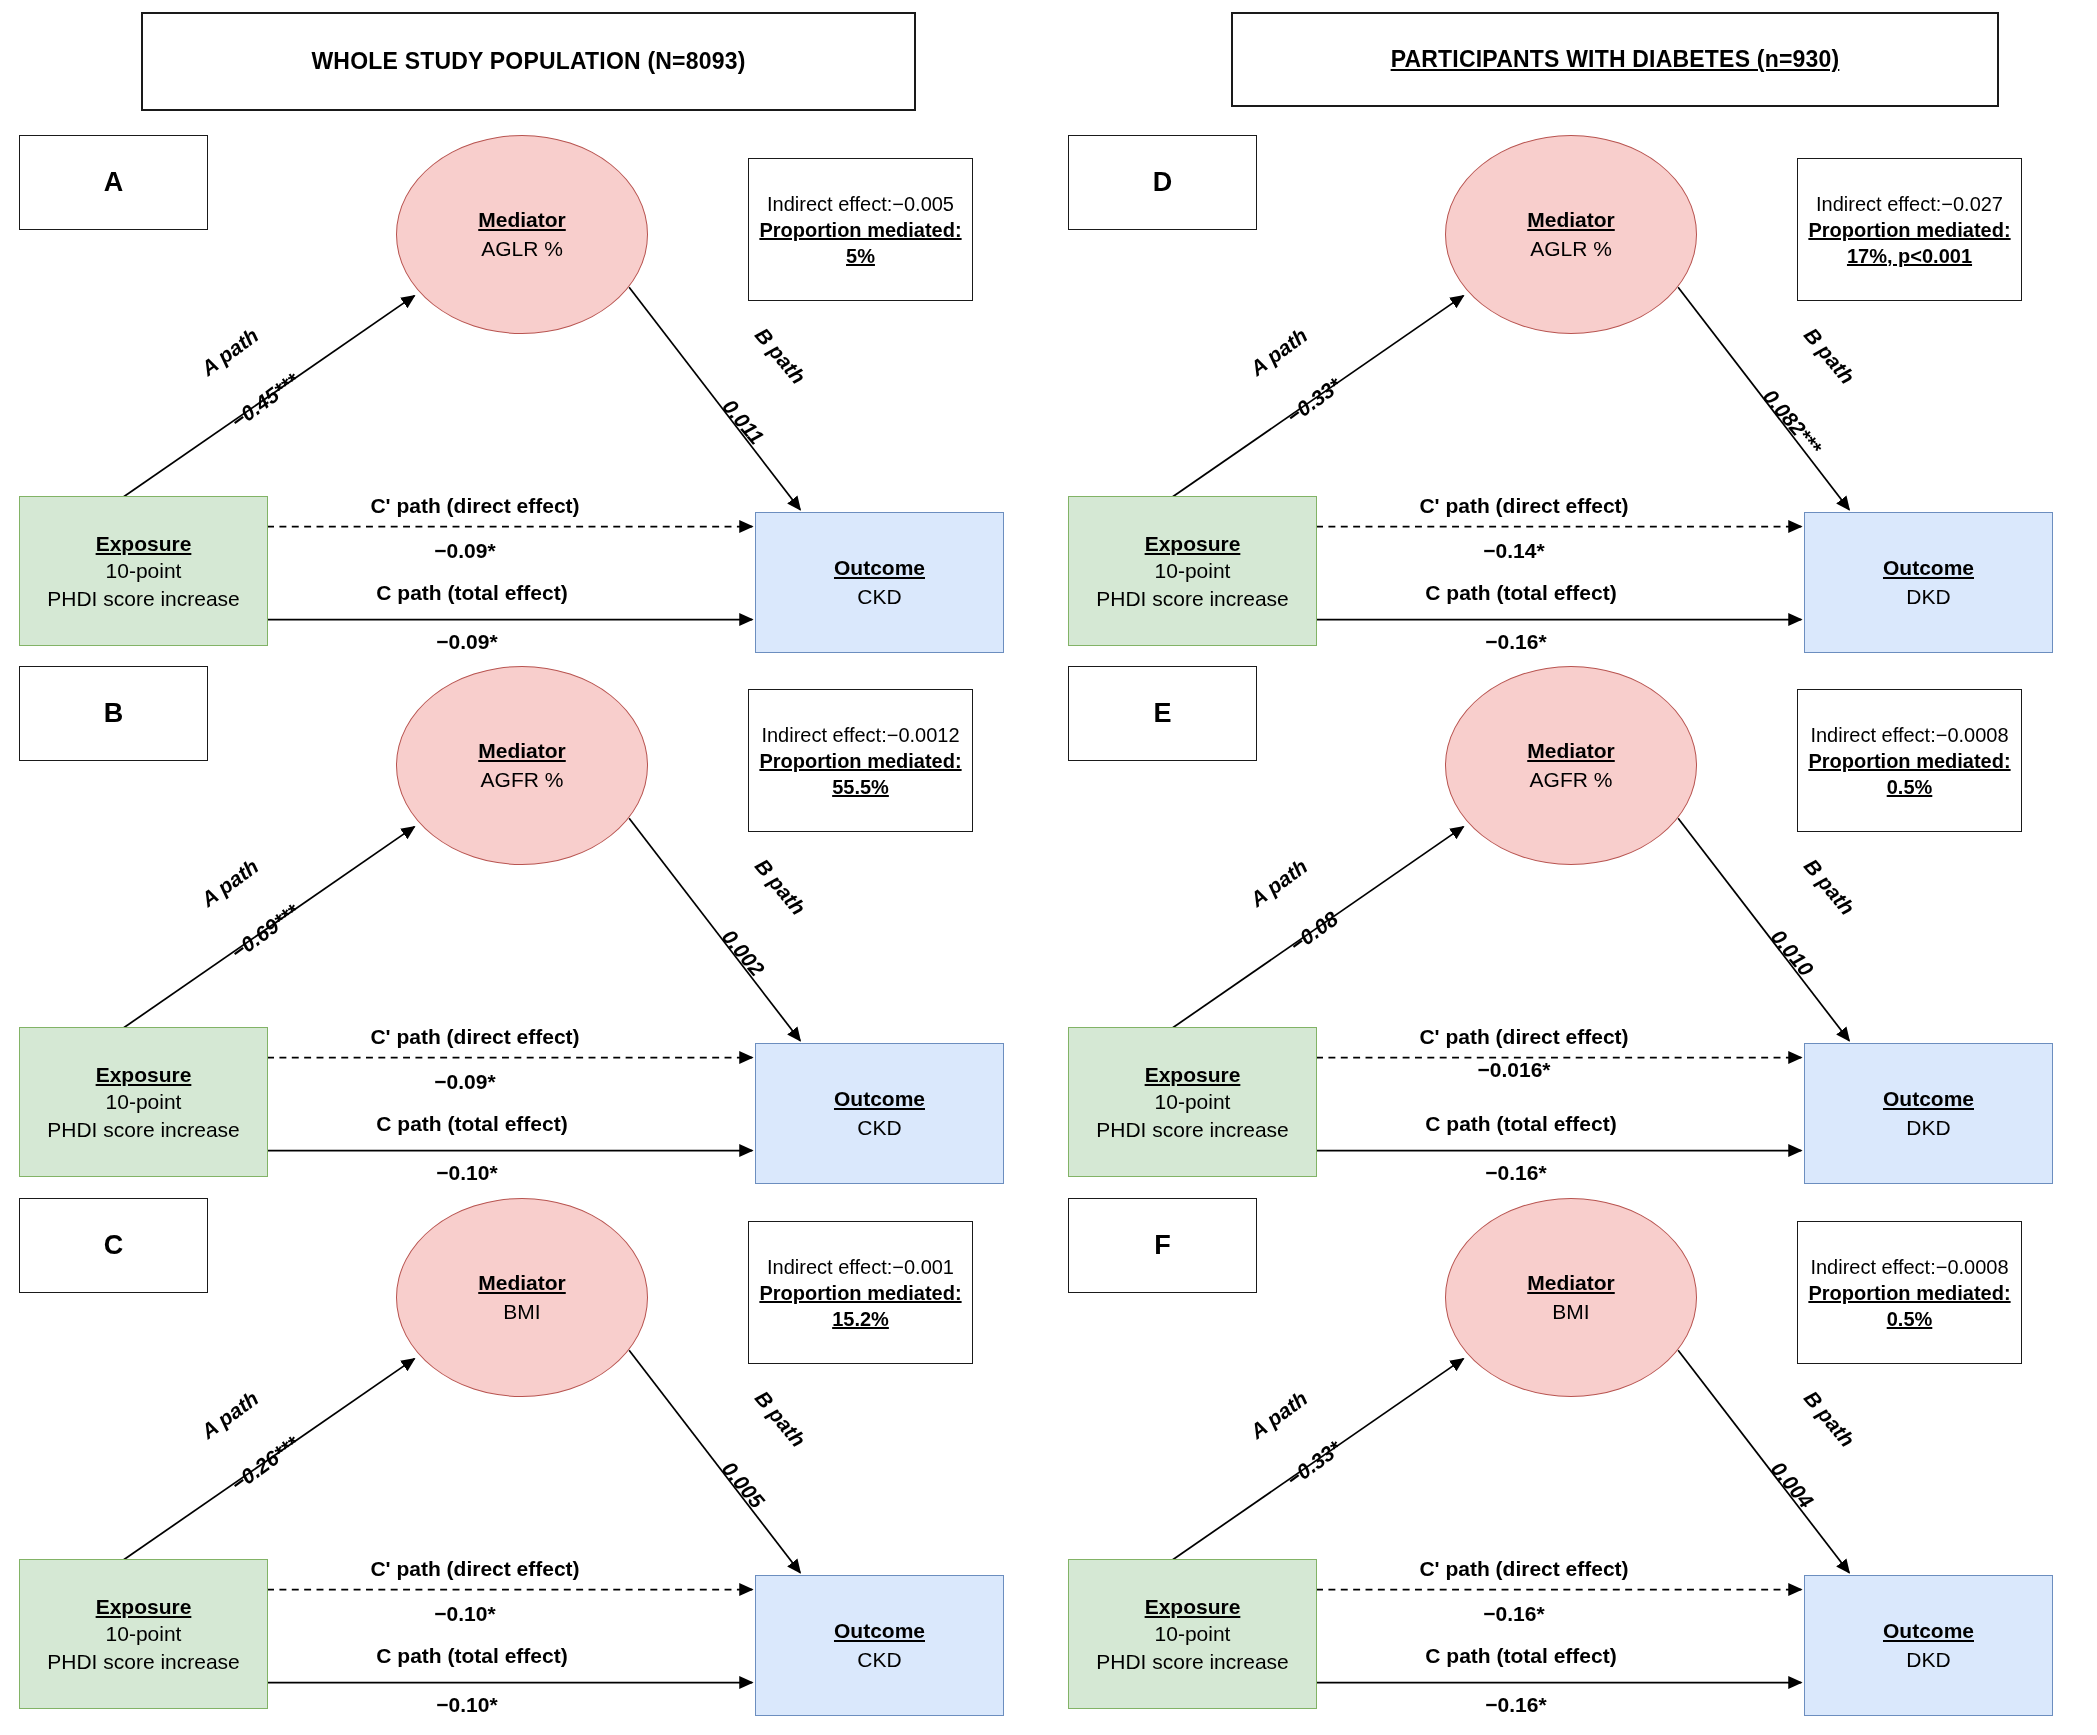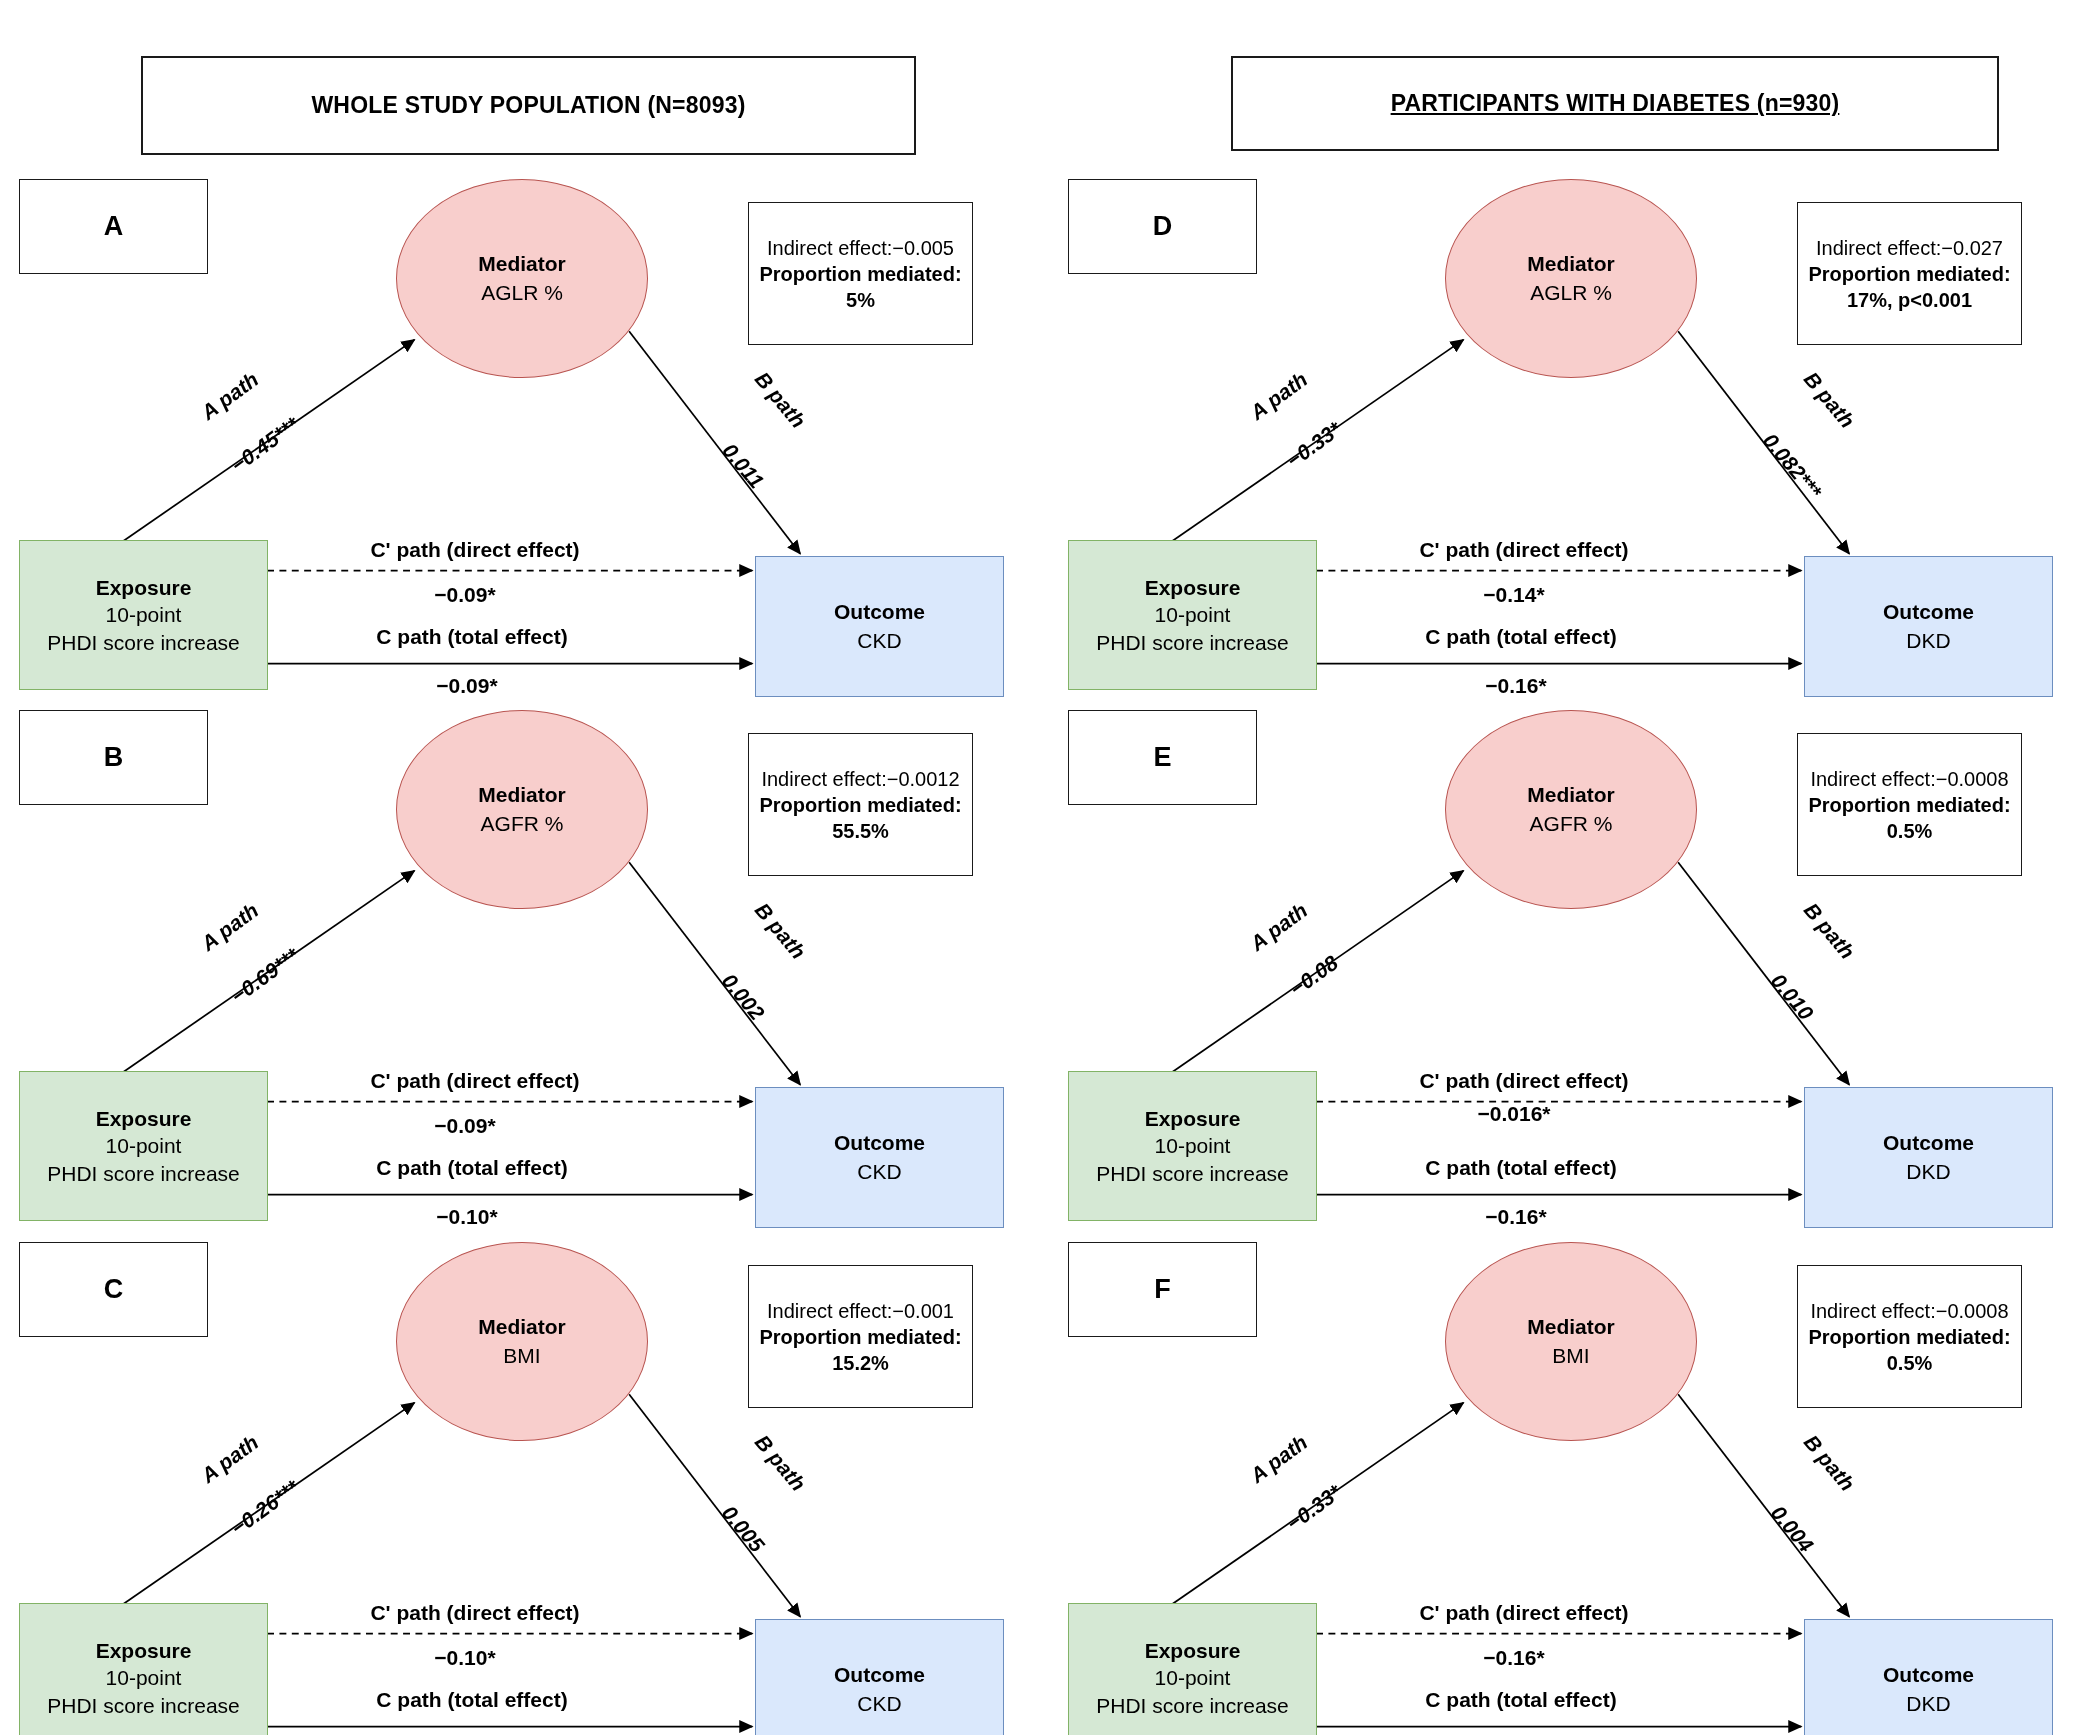--- a/index.html
+++ b/index.html
@@ -1,19 +1,19 @@
 <!DOCTYPE html>
 <html style="--med-fill: #f8cecc; --med-stroke: #b85450; --exp-fill: #d5e8d4; --exp-stroke: #82b366; --out-fill: #dae8fc; --out-stroke: #6c8ebf;font-size:8px"><head>
 <meta charset="utf-8">
 <title>Mediation analysis figure</title>
 <style>
   html,body{margin:0;padding:0;background:#ffffff;}
   body{width:2097px;height:1735px;position:relative;overflow:hidden;
        font-family:"Liberation Sans",sans-serif;color:#000;}
-  .canvas{position:absolute;inset:0;margin-top:44px;}
+  .canvas{position:absolute;inset:0;}
   .header{position:absolute;border:2.5px solid #1a1a1a;background:#fff;
           display:flex;align-items:center;justify-content:center;
           font-size:23px;font-weight:bold;letter-spacing:0.2px;text-align:center;}
   .header-left{left:141px;top:12.4px;width:771px;height:95px;}
   .header-right{left:1231px;top:12.4px;width:764px;height:91px;text-decoration:underline;}
   .panel{position:absolute;width:1049px;height:549px;}
   .arrows{position:absolute;left:0;top:0;width:1049px;height:549px;}
   .arrows line{stroke:#000;stroke-width:3.5px;}
   .arrows line.dashed{stroke-dasharray:14 11;}
   .letter-box{position:absolute;left:19px;top:11px;width:187px;height:93px;
@@ -30,21 +30,21 @@
             display:flex;flex-direction:column;align-items:center;justify-content:center;
             font-size:20px;line-height:1.3;text-align:center;}
   .exposure-box{position:absolute;left:19px;top:372px;width:247px;height:148px;
             background:var(--exp-fill);border:1.5px solid var(--exp-stroke);
             display:flex;flex-direction:column;align-items:center;justify-content:center;
             font-size:21px;line-height:1.3;text-align:center;}
   .outcome-box{position:absolute;left:755px;top:388px;width:247px;height:139px;
             background:var(--out-fill);border:1.5px solid var(--out-stroke);
             display:flex;flex-direction:column;align-items:center;justify-content:center;
             font-size:21px;line-height:1.35;text-align:left;}
-  .b{font-weight:bold;}
+  .b{font-weight:bold;text-decoration:underline;}
   .plabel{position:absolute;white-space:nowrap;font-size:21px;font-weight:bold;
           transform:translate(-50%,-50%);}
   .rot-a{transform:translate(-50%,-50%) rotate(-36deg);font-style:italic;}
   .rot-b{transform:translate(-50%,-50%) rotate(50deg);font-style:italic;}
 </style>
 </head>
 <body>
 
 <div class="canvas">
   <div class="header header-left">WHOLE STUDY POPULATION (N=8093)</div>

